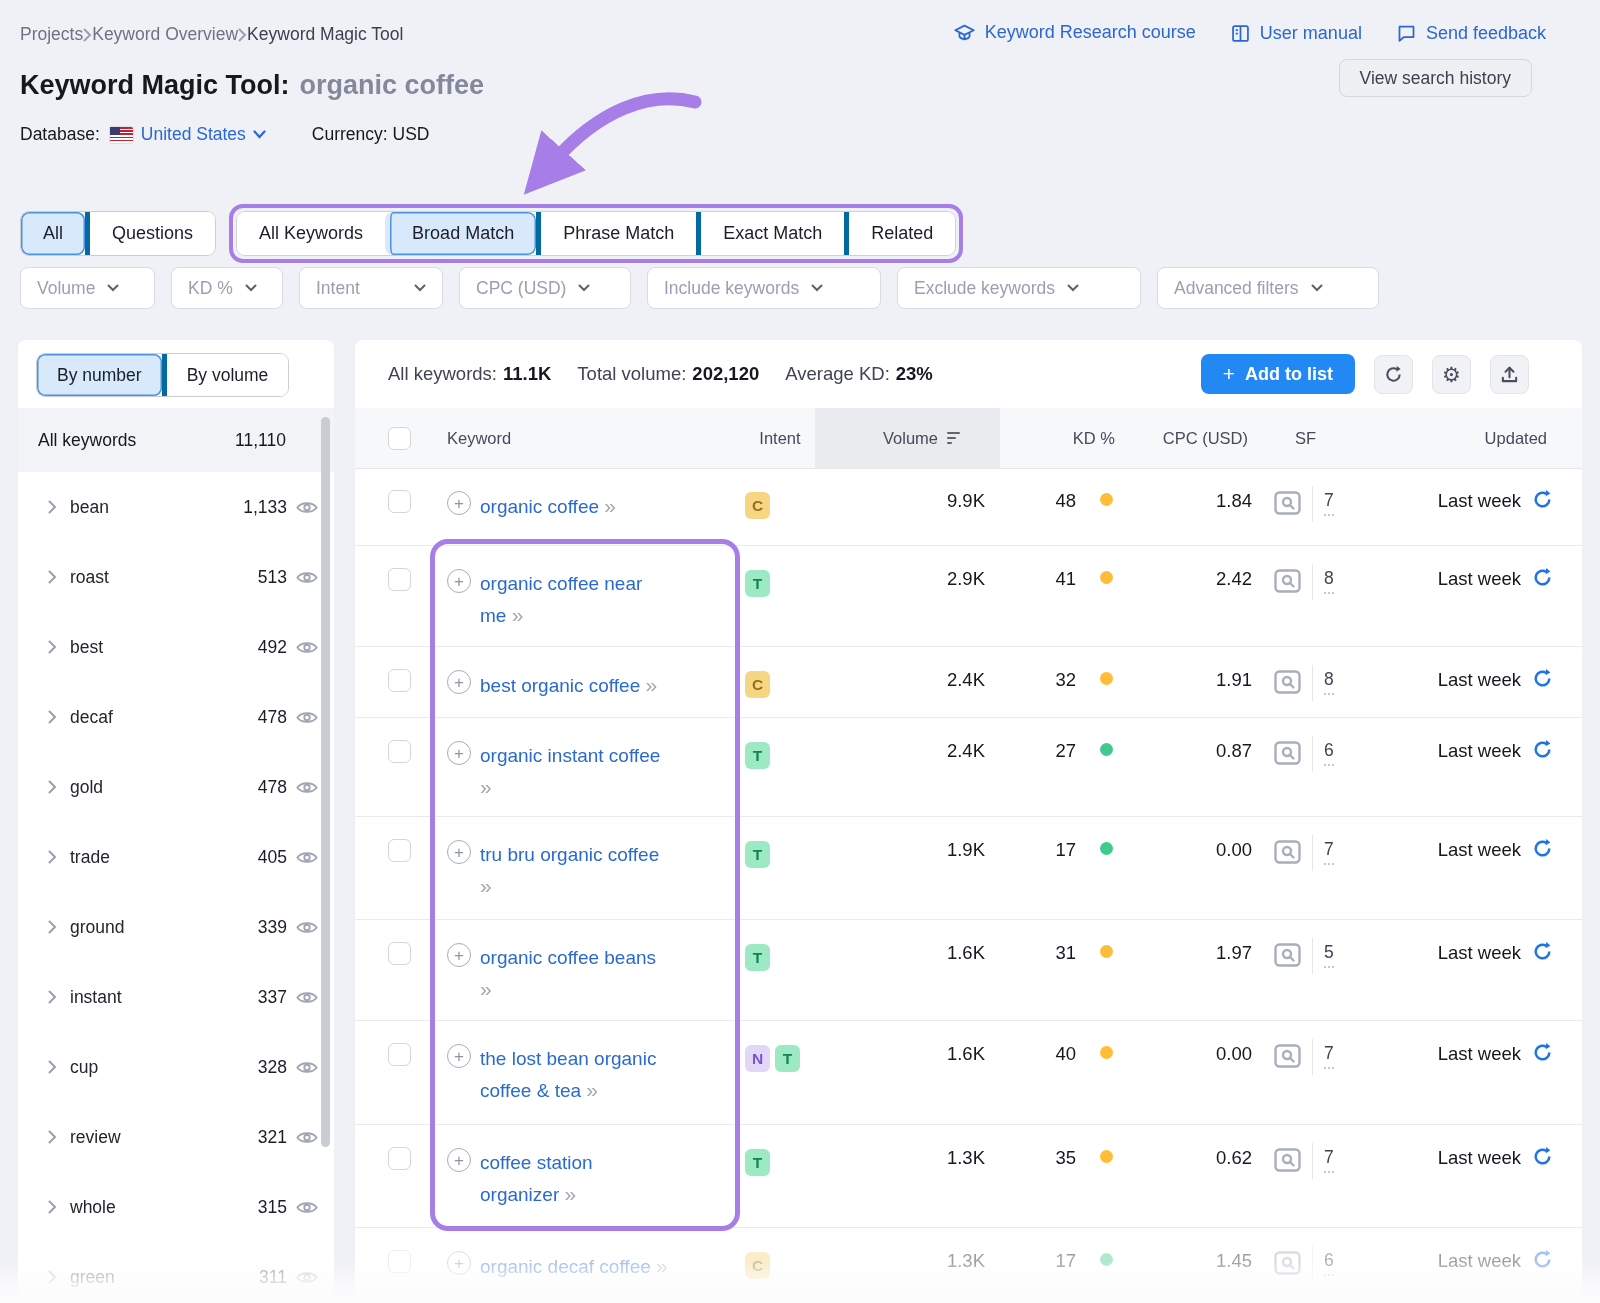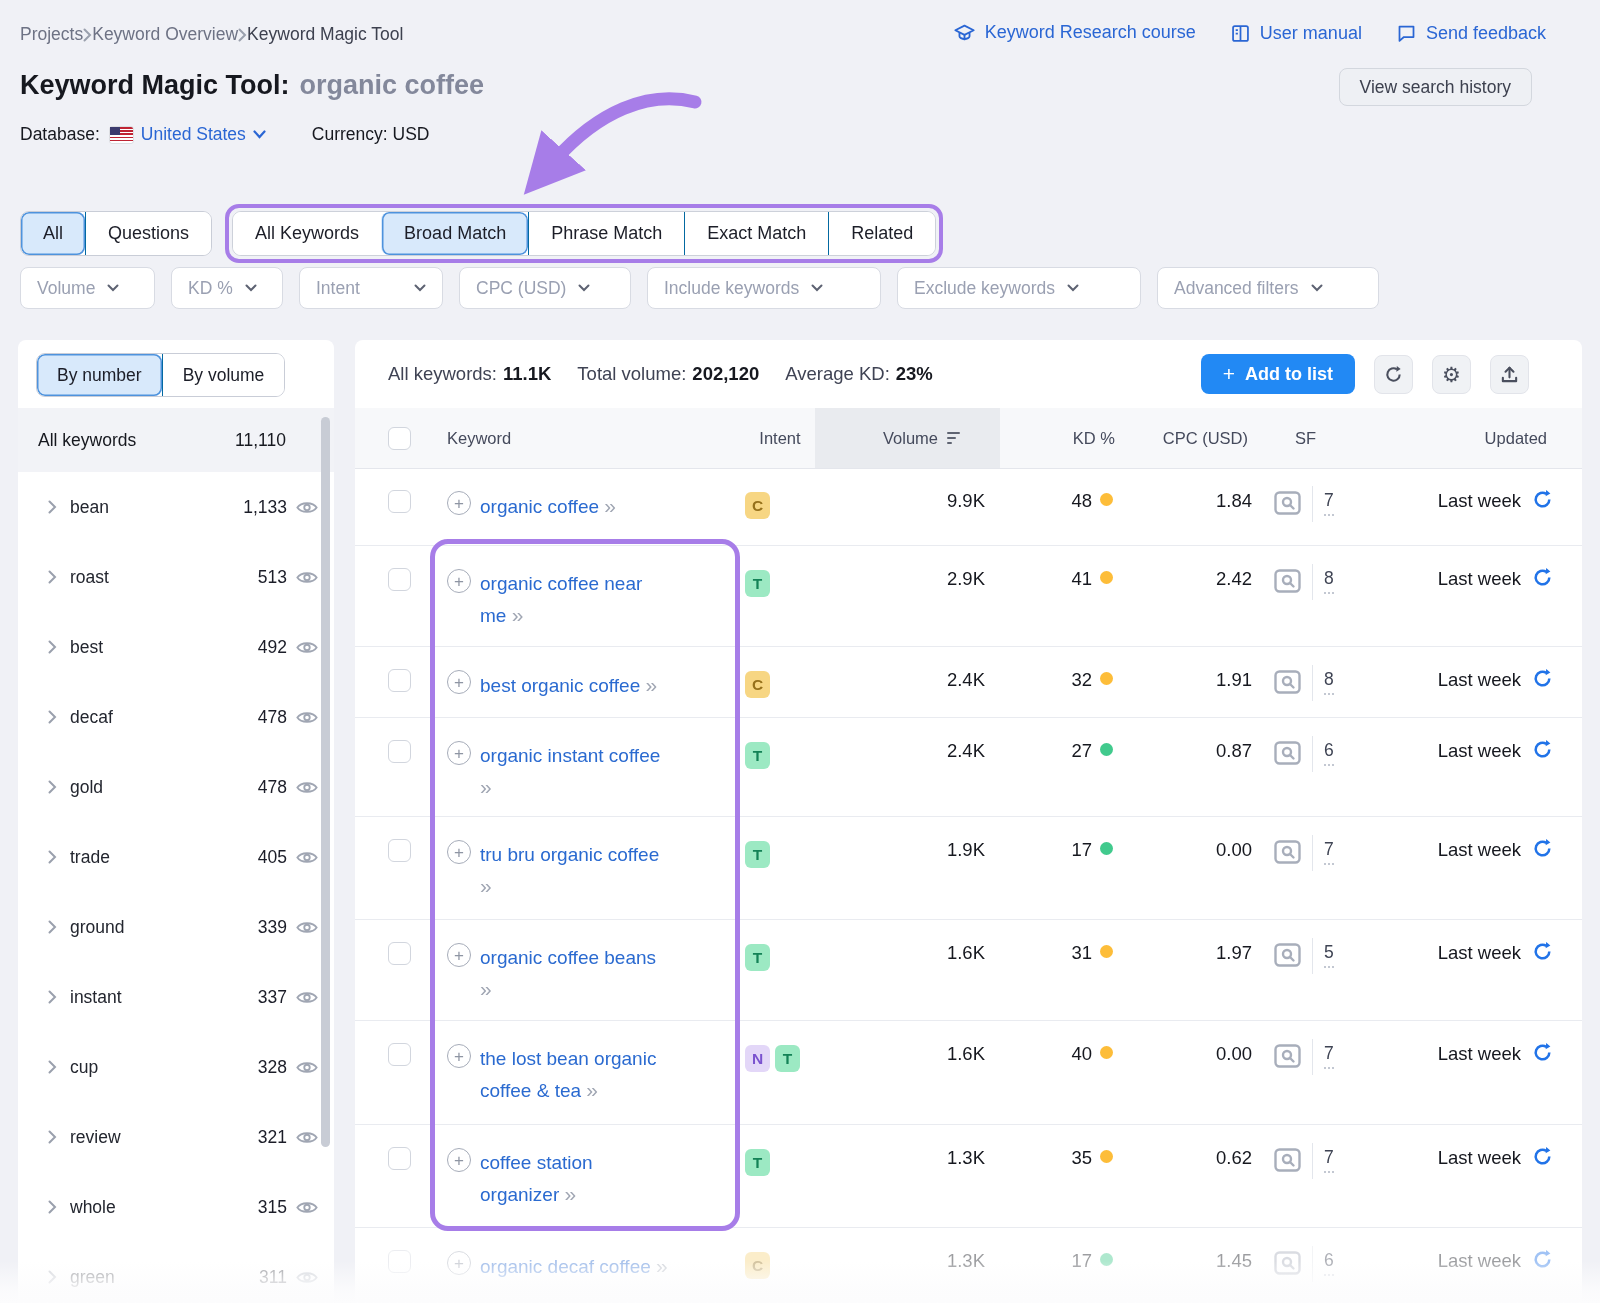--- a/index.html
+++ b/index.html
@@ -9,41 +9,41 @@
 
   
   .breadcrumb{position:absolute;left:20px;top:24px;display:flex;align-items:center;
               font-size:17.5px;color:#6d7284;}
   .crumb-sep{display:flex;align-items:center;color:#9aa0ad;}
   .toplinks{position:absolute;right:54px;top:22px;display:flex;align-items:center;gap:34px;}
   .toplink{display:flex;align-items:flex-start;gap:9px;color:#2a66d4;font-size:18px;cursor:pointer;}
   .title-row{position:absolute;left:20px;top:70px;font-size:27px;font-weight:bold;}
   .title-main{color:#16181f;}
   .title-query{color:#83889b;margin-left:10px;}
-  .view-history{position:absolute;right:68px;top:68px;height:38px;padding:0 20px;
+  .view-history{position:absolute;right:68px;top:59px;height:38px;padding:0 20px;
                 background:#eef0f4;border:1px solid #d3d7de;border-radius:8px;
                 font-size:17.5px;color:#3d414f;display:flex;align-items:center;cursor:pointer;}
   .db-row{position:absolute;left:20px;top:124px;display:flex;align-items:center;font-size:17.5px;}
   .db-label{color:#16181f;}
   .flag{width:23px;height:16px;border-radius:2px;margin:0 8px 0 10px;position:relative;
         background:repeating-linear-gradient(to bottom,#bf2333 0 1.6px,#fff 1.6px 3.2px);
         outline:1px solid rgba(0,0,0,.08);}
   .flag::after{content:"";position:absolute;left:0;top:0;width:10px;height:8px;background:#3c3b6e;}
   .db-value{color:#2a66d4;display:flex;align-items:center;gap:7px;cursor:pointer;}
   .currency{margin-left:46px;color:#16181f;}
 
   
   .anno-arrow{position:absolute;left:498px;top:86px;z-index:15;pointer-events:none;}
 
   
   .tabs-row{position:absolute;left:20px;top:204px;display:flex;align-items:center;}
   .seg-group{display:flex;background:#fff;border:1px solid #c9cdd7;border-radius:9px;height:43px;
              overflow:hidden;align-items:stretch;}
   .seg{display:flex;align-items:center;padding:0 22px;font-size:18px;color:#1c1e28;cursor:pointer;
-       border-left:1px solid #0369a1;background:#fff;white-space:nowrap;}
+       border-left:5px solid #0369a1;background:#fff;white-space:nowrap;}
   .seg:first-child{border-left:none;}
   .seg.active{background:#d8e9fb;box-shadow:inset 0 0 0 1.5px #4e93dd;border-radius:8px;border-left-color:transparent;}
   .purple-wrap{border:4px solid #a77de8;border-radius:14px;padding:3px;margin-left:13px;}
   .langs{margin-left:15px;height:43px;background:#fff;border:1px solid #c9cdd7;border-radius:9px;
          display:flex;align-items:center;gap:12px;padding:0 20px;cursor:pointer;}
   .langs-label{font-size:18px;color:#2c3040;}
   .beta{background:#f9591f;color:#fff;font-size:13.5px;font-weight:bold;border-radius:11px;
         padding:3px 11px;line-height:1;}
 
   
@@ -121,21 +121,21 @@
   .kw-text{width:190px;font-size:19px;line-height:31px;color:#2a6ad0;}
   .kw-link{cursor:pointer;}
   .expand{color:#a0a6b3;font-size:21px;cursor:pointer;letter-spacing:1px;}
   .c-int{gap:5px;padding-top:24px;}
   .badge{width:25px;height:27px;border-radius:6px;display:flex;align-items:center;justify-content:center;
          font-size:15.5px;font-weight:bold;}
   .b-c{background:#f7d683;color:#96701b;}
   .b-t{background:#9ce9c3;color:#148257;}
   .b-n{background:#e3d7f8;color:#7a52cf;}
   .c-vol{justify-content:flex-end;padding-right:15px;font-size:18.5px;color:#16181f;}
-  .c-kd{justify-content:flex-end;padding-right:24px;font-size:18.5px;color:#16181f;gap:8px;}
+  .c-kd{justify-content:flex-end;padding-right:24px;font-size:18.5px;color:#16181f;gap:24px;}
   .dot{width:13px;height:13px;border-radius:50%;margin-top:3px;}
   .dot-yellow{background:#fdbd39;}
   .dot-green{background:#41ca8d;}
   .c-cpc{justify-content:flex-end;padding-right:10px;font-size:18.5px;color:#16181f;}
   .c-sf{padding-left:12px;align-items:flex-start;gap:0;}
   .serp-ic{color:#a8aebb;display:flex;margin-top:1px;cursor:pointer;}
   .sf-div{width:1px;height:36px;background:#e3e6ec;margin:0 11px;margin-top:-4px;}
   .sf-num{font-size:17.5px;color:#3f4454;border-bottom:2px dotted #c3c8d2;padding-bottom:3px;cursor:pointer;}
   .c-upd{justify-content:flex-end;padding-right:29px;gap:11px;font-size:18.5px;color:#16181f;}
   .refresh-blue{color:#2173e8;display:flex;margin-top:-1px;cursor:pointer;}

